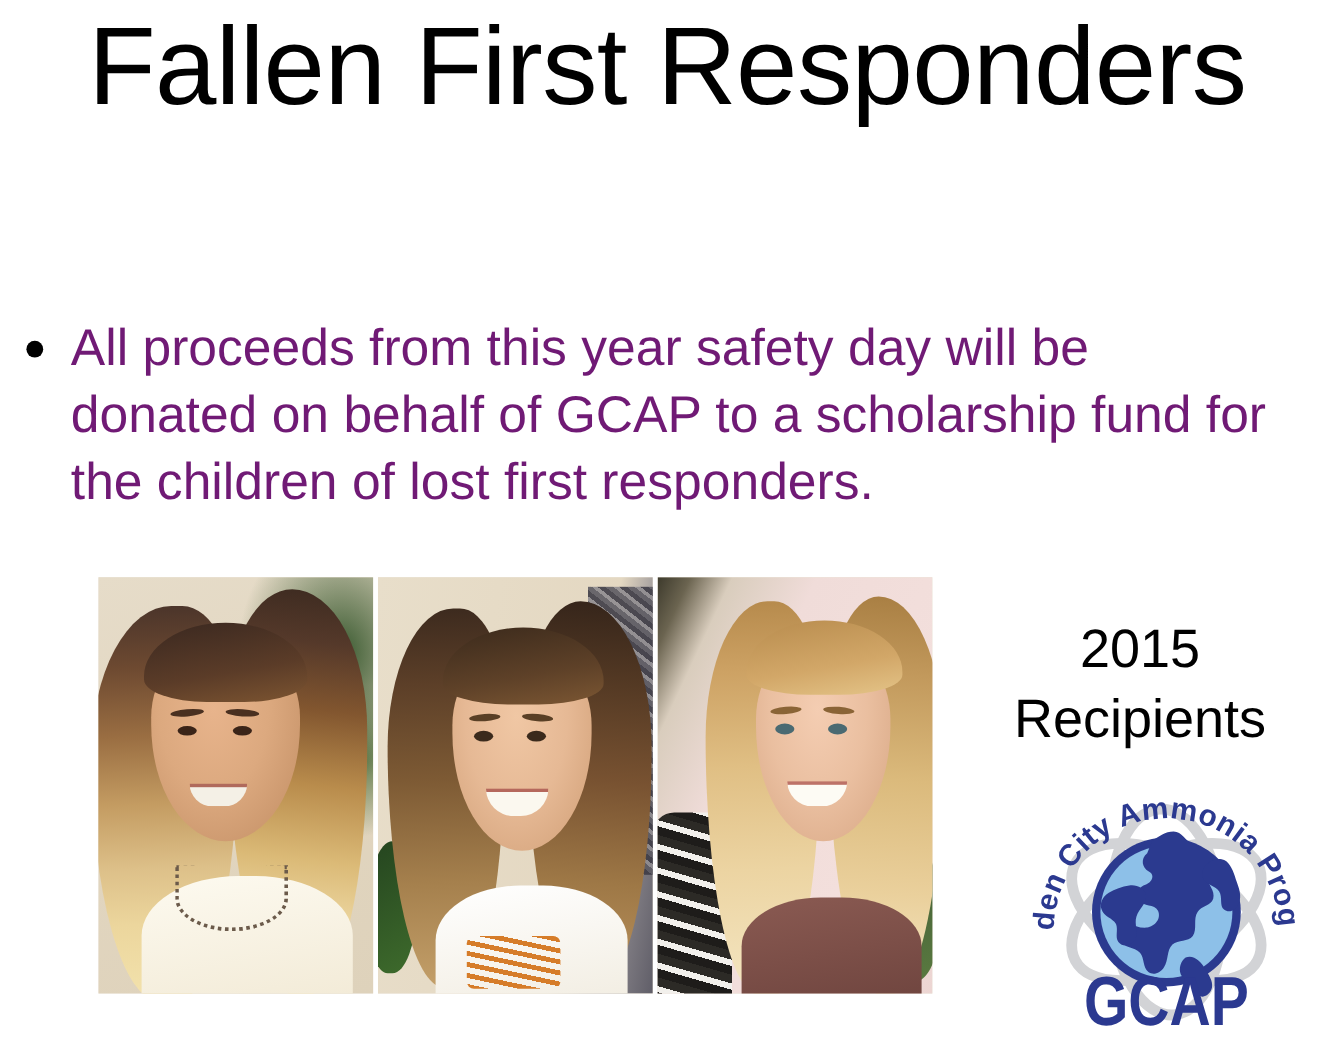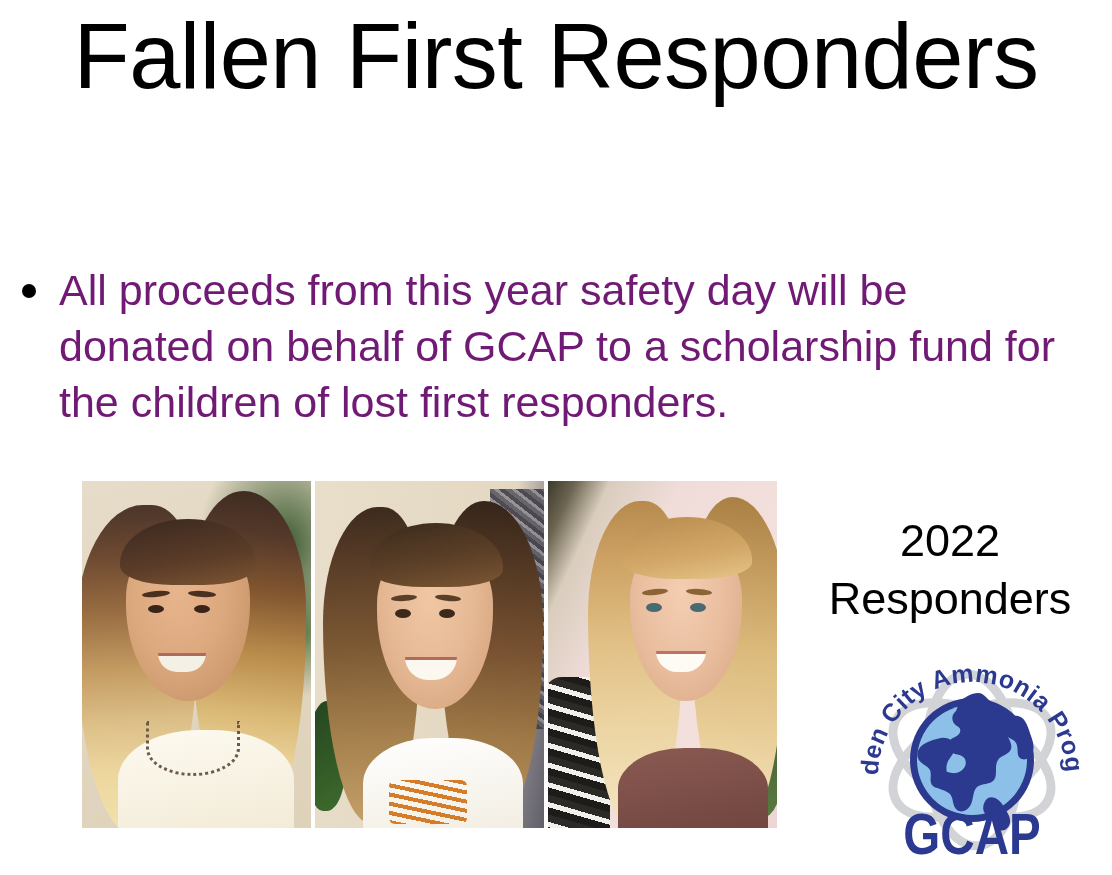--- a/index.html
+++ b/index.html
@@ -449,22 +449,22 @@
       <div class="brow-r"></div>
       <div class="eye-l"></div>
       <div class="eye-r"></div>
       <div class="smile"></div>
     </div>
 
   </div>
 
 
   <div class="recipients">
-    <div>2022</div>
-    <div>Responders</div>
+    <div>2015</div>
+    <div>Recipients</div>
   </div>
 
   <div class="gcap-logo">
     <svg viewBox="0 0 224 216" xmlns="http://www.w3.org/2000/svg">
       <defs>
         <path id="arcTextPath" d="M 18 128 A 94 94 0 0 1 206 128" fill="none"></path>
       </defs>
 
       <g fill="none" stroke="#D2D3D6" stroke-width="9">
         <ellipse cx="112" cy="112" rx="86" ry="46" transform="rotate(28 112 112)"></ellipse>

